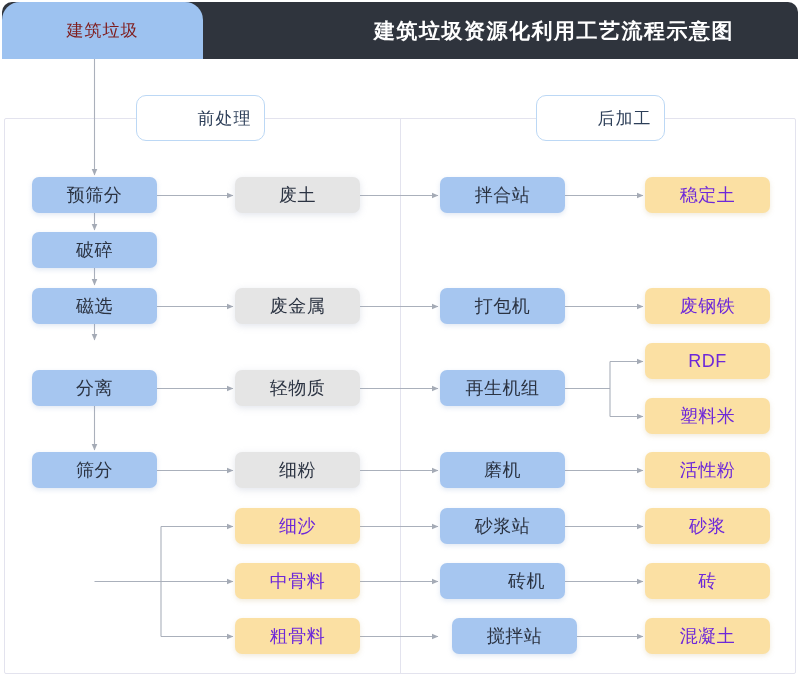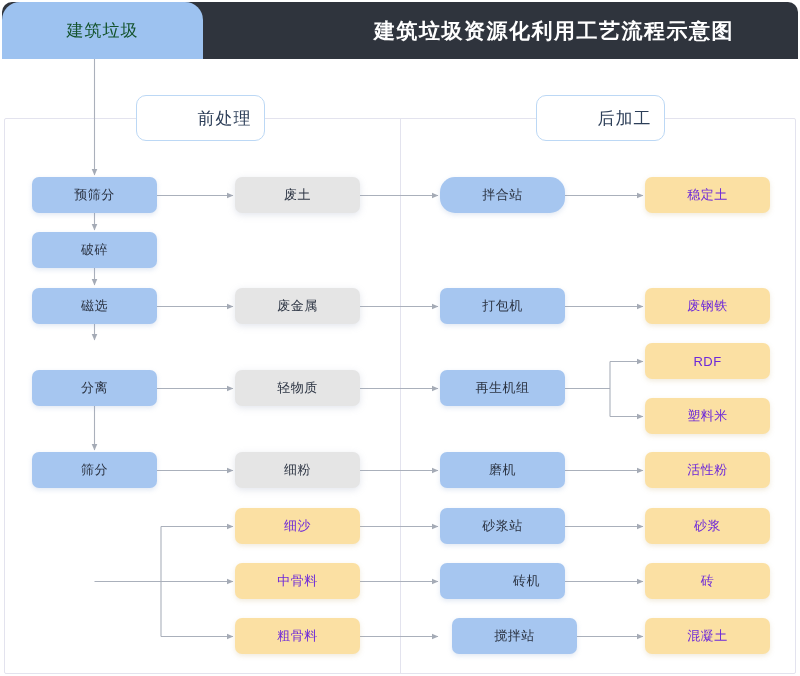--- a/index.html
+++ b/index.html
@@ -30,21 +30,21 @@
     font-weight: bold;
     letter-spacing: 1.5px;
     white-space: nowrap;
   }
   #source-tab {
     position: absolute;
     left: 2px; top: 2px; width: 201px; height: 57px;
     background: #9dc2f0;
     border-radius: 18px 18px 0 0;
     display: flex; align-items: center; justify-content: center;
-    color: #14532d;
+    color: #7f1d1d;
     font-size: 17px;
     letter-spacing: 1px;
     white-space: nowrap;
     font-family: Liberation Mono, monospace;
   }
 
   
   #canvas {
     position: absolute;
     left: 4px; top: 118px; width: 792px; height: 556px;
@@ -75,21 +75,21 @@
   }
   #pill-pre  { left: 136px; top: 95px; width: 129px; }
   #pill-post { left: 536px; top: 95px; width: 129px; }
 
   
   .node {
     position: absolute;
     width: 125px; height: 36px;
     border-radius: 7px;
     display: flex; align-items: center; justify-content: center;
-    font-size: 13px;
+    font-size: 18px;
     letter-spacing: 0.5px;
     white-space: nowrap;
     z-index: 4;
   }
   .node.blue {
     background: #a6c6f0;
     color: #2b3342;
     box-shadow: 0 2px 5px rgba(120,150,200,0.22);
   }
   .node.white {
@@ -182,21 +182,21 @@
 <div class="node blue" style="left:32px;  top:452px;">筛分</div>
 
 <div class="node white" style="left:235px; top:177px;">废土</div>
 <div class="node white" style="left:235px; top:288px;">废金属</div>
 <div class="node white" style="left:235px; top:370px;">轻物质</div>
 <div class="node white" style="left:235px; top:452px;">细粉</div>
 <div class="node yellow" style="left:235px; top:508px;">细沙</div>
 <div class="node yellow" style="left:235px; top:563px;">中骨料</div>
 <div class="node yellow" style="left:235px; top:618px;">粗骨料</div>
 
-<div class="node blue" style="left:440px; top:177px;border-radius:15px;">拌合站</div>
+<div class="node blue" style="left:440px; top:177px;">拌合站</div>
 <div class="node blue" style="left:440px; top:288px;">打包机</div>
 <div class="node blue" style="left:440px; top:370px;">再生机组</div>
 <div class="node blue" style="left:440px; top:452px;">磨机</div>
 <div class="node blue" style="left:440px; top:508px;">砂浆站</div>
 <div class="node blue" style="left:440px; top:563px;padding-left:48px;">砖机</div>
 <div class="node blue" style="left:452px; top:618px;">搅拌站</div>
 
 <div class="node yellow" style="left:645px; top:177px;">稳定土</div>
 <div class="node yellow" style="left:645px; top:288px;">废钢铁</div>
 <div class="node yellow" style="left:645px; top:343px;">RDF</div>

